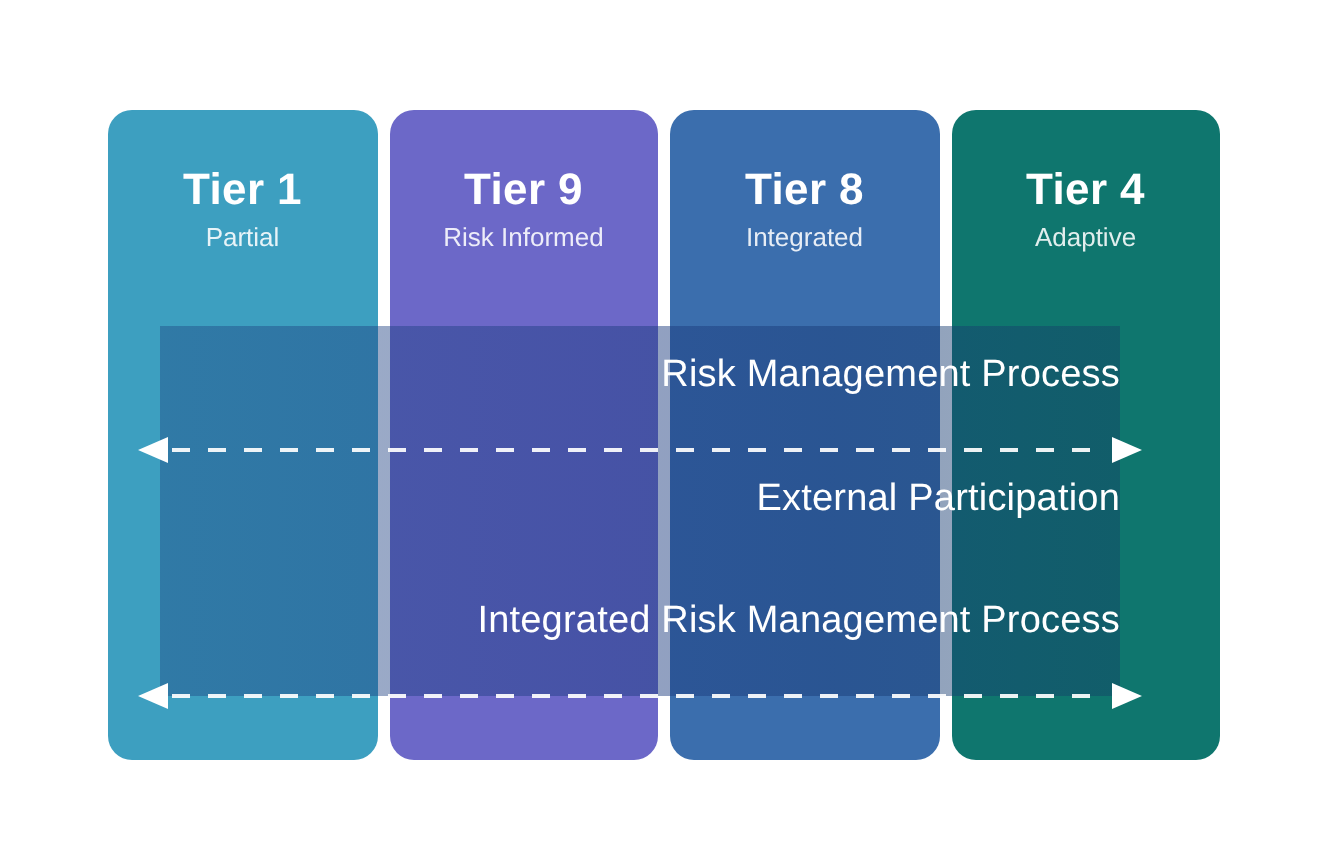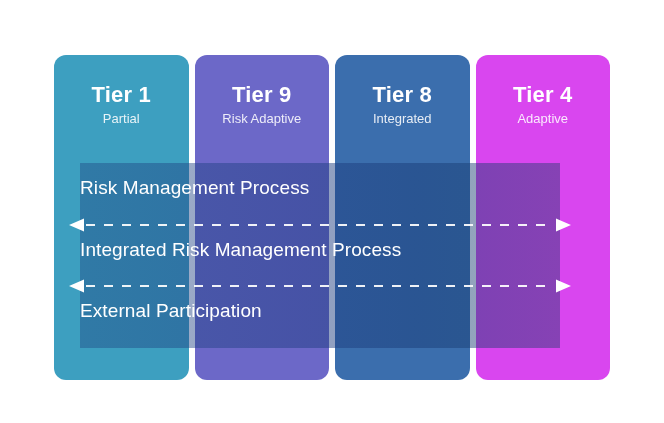--- a/index.html
+++ b/index.html
@@ -71,21 +71,21 @@
     flex-direction: column;
     justify-content: space-between;
     pointer-events: none;
   }
 
   .band-row {
     height: 61.6px;
     position: relative;
     display: flex;
     align-items: center;
-    justify-content: flex-start;
+    justify-content: flex-end;
   }
   .band-label {
     color: #ffffff;
     font-size: 19px;
     font-weight: normal;
     text-align: center;
     white-space: nowrap;
     letter-spacing: 0.1px;
     position: relative;
     top: -6px;
@@ -109,54 +109,54 @@
 
   <div class="tiers">
 
     <div class="tier-col" style="background: rgb(61, 159, 192);">
       <div class="tier-title">Tier 1</div>
       <div class="tier-sub">Partial</div>
     </div>
 
     <div class="tier-col" style="background: rgb(108, 104, 200);">
       <div class="tier-title">Tier 9</div>
-      <div class="tier-sub">Risk Adaptive</div>
+      <div class="tier-sub">Risk Informed</div>
     </div>
 
     <div class="tier-col" style="background: rgb(59, 110, 173);">
       <div class="tier-title">Tier 8</div>
       <div class="tier-sub">Integrated</div>
     </div>
 
-    <div class="tier-col" style="background: #d946ef;">
+    <div class="tier-col" style="background: #0f766e;">
       <div class="tier-title">Tier 4</div>
       <div class="tier-sub">Adaptive</div>
     </div>
 
   </div>
 
   <div class="overlay">
 
     <div class="band-row">
       <div class="band-label">Risk Management Process</div>
       <svg class="arrow" viewBox="0 0 508 14" preserveAspectRatio="none">
         <line x1="20" y1="7" x2="488" y2="7" stroke="#ffffff" stroke-width="2" stroke-dasharray="9 9" opacity="0.92"></line>
         <polygon points="18,0.5 18,13.5 3,7" fill="#ffffff"></polygon>
         <polygon points="490,0.5 490,13.5 505,7" fill="#ffffff"></polygon>
       </svg>
     </div>
 
     <div class="band-row">
+      <div class="band-label">External Participation</div>
+    </div>
+
+    <div class="band-row">
       <div class="band-label">Integrated Risk Management Process</div>
       <svg class="arrow" viewBox="0 0 508 14" preserveAspectRatio="none">
         <line x1="20" y1="7" x2="488" y2="7" stroke="#ffffff" stroke-width="2" stroke-dasharray="9 9" opacity="0.92"></line>
         <polygon points="18,0.5 18,13.5 3,7" fill="#ffffff"></polygon>
         <polygon points="490,0.5 490,13.5 505,7" fill="#ffffff"></polygon>
       </svg>
     </div>
 
-    <div class="band-row">
-      <div class="band-label">External Participation</div>
-    </div>
-
   </div>
 
 </div>
 
 </body></html>

